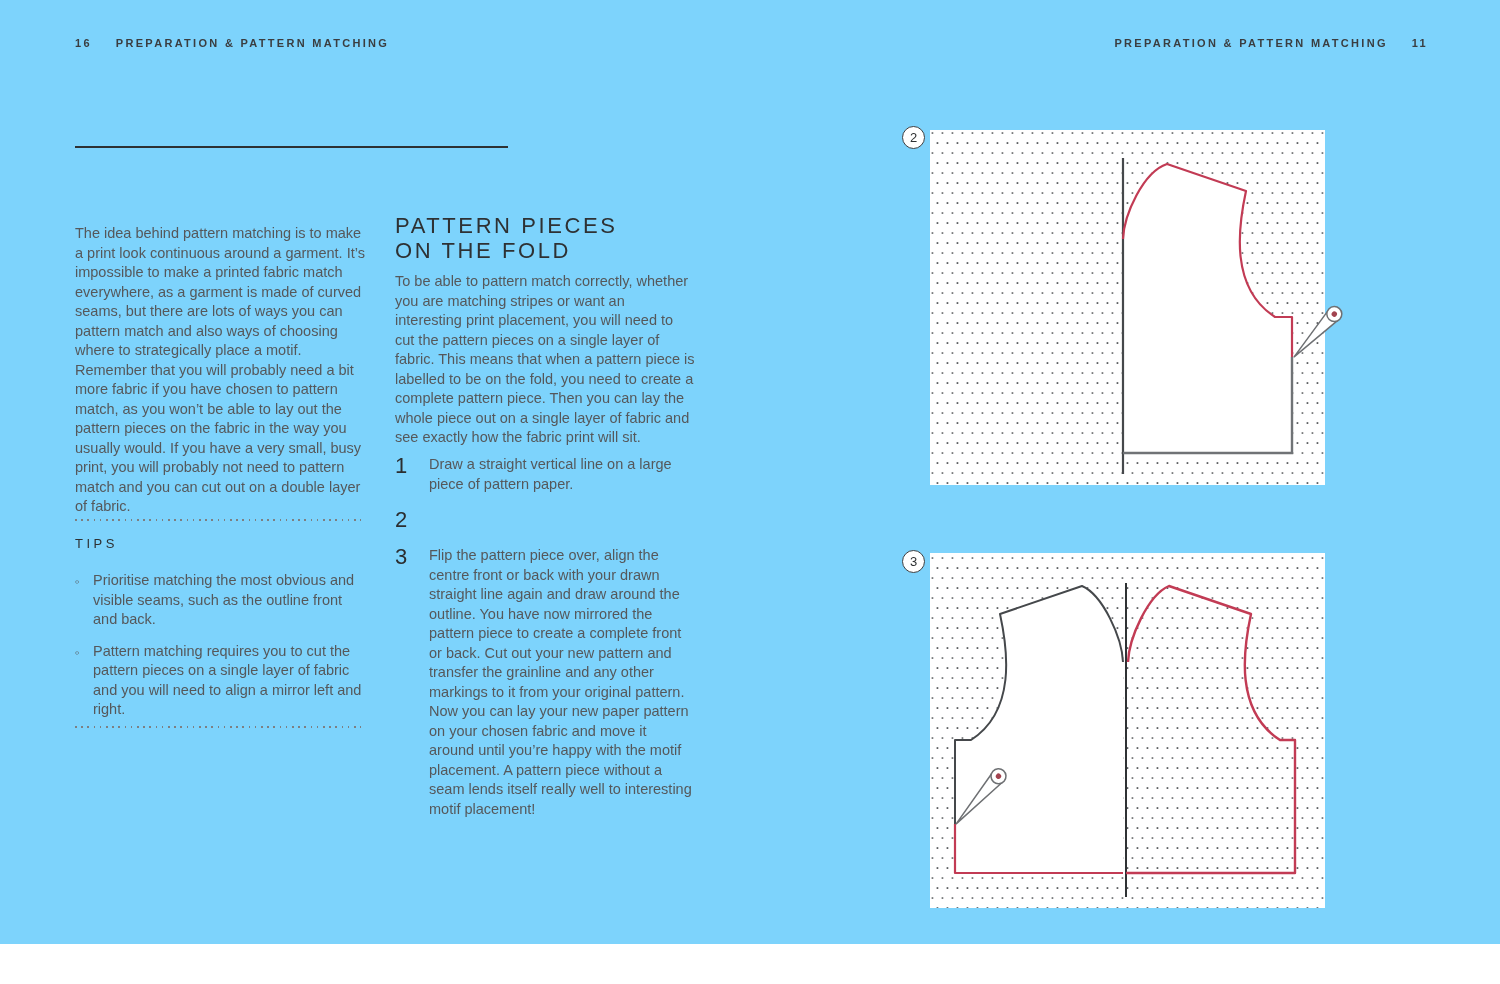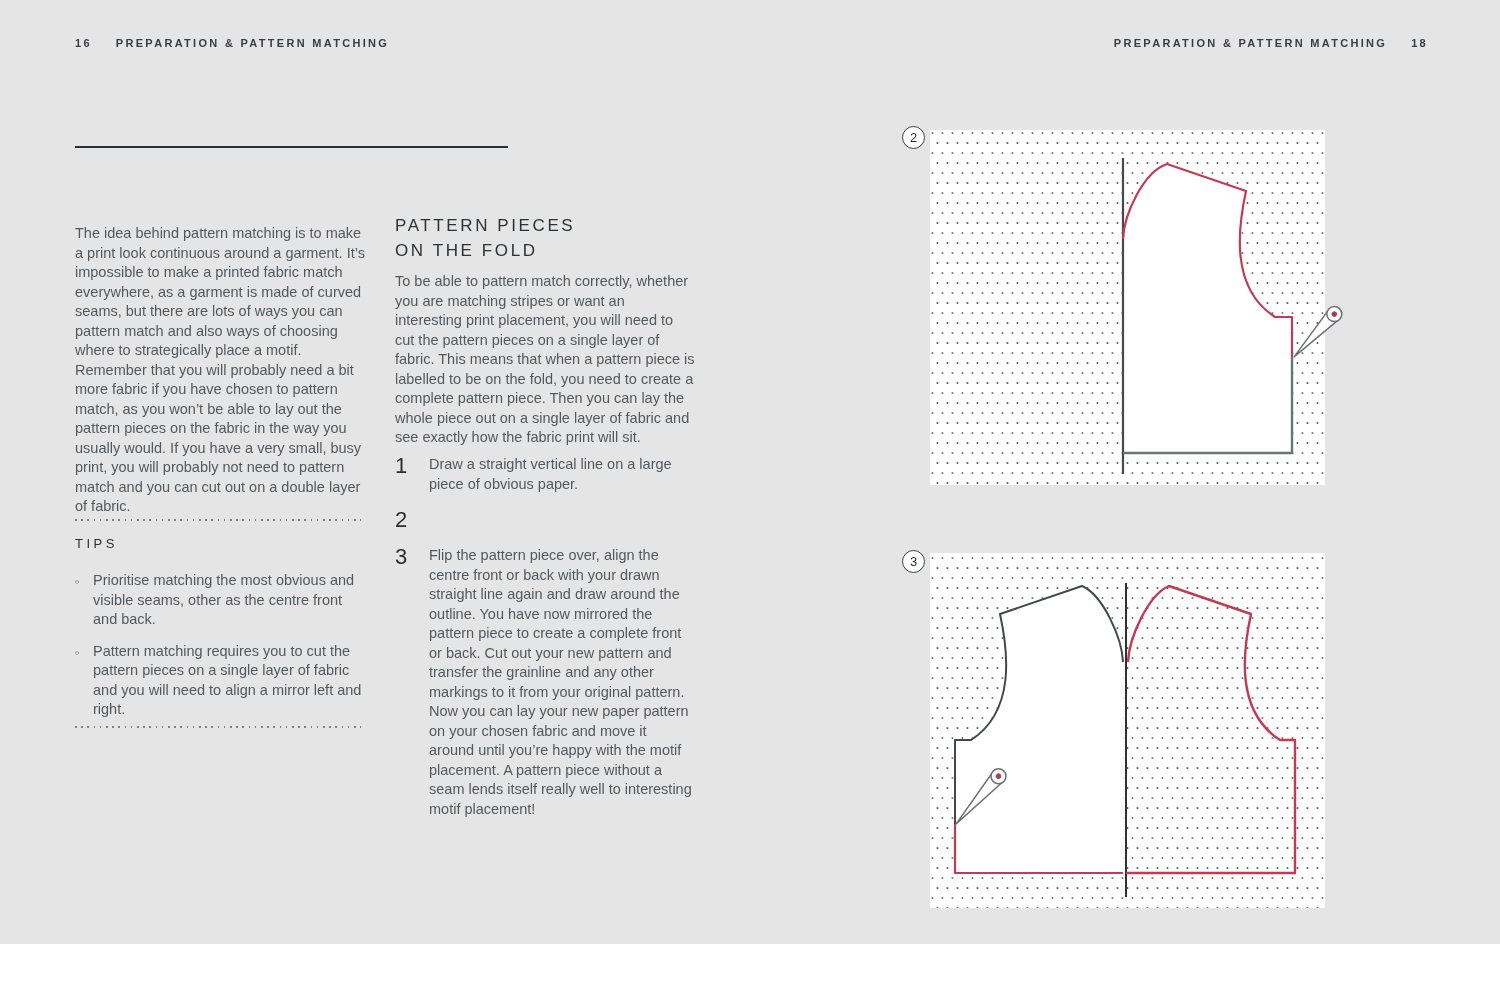--- a/index.html
+++ b/index.html
@@ -2,21 +2,21 @@
 <html><head>
 <meta charset="utf-8">
 <style>
   html,body { margin:0; padding:0; }
   body {
     width:1500px; height:984px; background:#ffffff;
     font-family:"Liberation Sans", sans-serif;
     color:#55585b;
     -webkit-font-smoothing:antialiased;
   }
-  #spread { position:relative; width:1500px; height:944px; background:#e5e5e5; overflow:hidden; }
+  #spread { position:relative; width:1500px; height:944px; background:#7dd3fc; overflow:hidden; }
 
   
   .running-head { position:absolute; top:37px; font-size:11px; letter-spacing:2.3px; color:#3a3d40; font-weight:bold; }
   .rh-left { left:75px; }
   .rh-right { right:72px; text-align:right; }
   .rh-num { color:#3a3d40; }
   .rh-left .rh-num { margin-right:24px; }
   .rh-right .rh-num { margin-left:24px; }
 
   
@@ -31,21 +31,21 @@
   .intro { top:224px; }
   .dotrule { position:absolute; width:286px; height:2px;
     background-image:repeating-linear-gradient(to right, #7d7f82 0 1.6px, transparent 1.6px 6.2px); }
   .rule1 { left:75px; top:519px; }
   .rule2 { left:75px; top:726px; }
   .tips-heading { position:absolute; left:75px; top:536px; font-size:13px; letter-spacing:3.5px; color:#2e3133; font-weight:500; }
   .tips-list { position:absolute; left:75px; top:571px; width:292px; }
   .tip-item { display:flex; margin-bottom:12px; }
   .tip-bullet { width:18px; flex:0 0 18px; font-size:13px; color:#55585b; padding-top:1px; }
 
-  .sec-heading { top:213px; font-size:17px; letter-spacing:2.6px; line-height:25px; color:#2e3133; font-weight:500; white-space:pre-line; }
+  .sec-heading { top:213px; font-size:22px; letter-spacing:2.6px; line-height:25px; color:#2e3133; font-weight:500; white-space:pre-line; }
   .sec-body { top:272px; }
   .steps { top:455px; }
   .step { display:flex; margin-bottom:15px; }
   .step-num { width:34px; flex:0 0 34px; font-size:22px; line-height:22px; color:#2b2e30; }
 
   
   .figure-svg { position:absolute; }
   .fig2 { left:905px; top:120px; }
   .fig3 { left:905px; top:545px; }
   .figure-label { position:absolute; width:21px; height:21px; border:1.4px solid #3c3f42; border-radius:50%;
@@ -55,50 +55,50 @@
 </style>
 </head>
 <body>
 
 <div id="spread">
 
   <div class="running-head rh-left">
     <span class="rh-num">16</span><span>PREPARATION &amp; PATTERN MATCHING</span>
   </div>
   <div class="running-head rh-right">
-    <span>PREPARATION &amp; PATTERN MATCHING</span><span class="rh-num">18</span>
+    <span>PREPARATION &amp; PATTERN MATCHING</span><span class="rh-num">11</span>
   </div>
 
   <div class="title-rule"></div>
 
   <p class="col-1 body-text intro" style="margin:0;">The idea behind pattern matching is to make a print look continuous around a garment. It’s impossible to make a printed fabric match everywhere, as a garment is made of curved seams, but there are lots of ways you can pattern match and also ways of choosing where to strategically place a motif. Remember that you will probably need a bit more fabric if you have chosen to pattern match, as you won’t be able to lay out the pattern pieces on the fabric in the way you usually would. If you have a very small, busy print, you will probably not need to pattern match and you can cut out on a double layer of fabric.</p>
 
   <div class="dotrule rule1"></div>
   <div class="tips-heading">TIPS</div>
 
   <div class="tips-list">
     <div class="tip-item body-text">
       <span class="tip-bullet">◦</span>
-      <span>Prioritise matching the most obvious and visible seams, other as the centre front and back.</span>
+      <span>Prioritise matching the most obvious and visible seams, such as the outline front and back.</span>
     </div>
     <div class="tip-item body-text">
       <span class="tip-bullet">◦</span>
       <span>Pattern matching requires you to cut the pattern pieces on a single layer of fabric and you will need to align a mirror left and right.</span>
     </div>
   </div>
   <div class="dotrule rule2"></div>
 
   <div class="col-2 sec-heading">PATTERN PIECES
 ON THE FOLD</div>
   <p class="col-2 body-text sec-body" style="margin:0;">To be able to pattern match correctly, whether you are matching stripes or want an interesting print placement, you will need to cut the pattern pieces on a single layer of fabric. This means that when a pattern piece is labelled to be on the fold, you need to create a complete pattern piece. Then you can lay the whole piece out on a single layer of fabric and see exactly how the fabric print will sit.</p>
 
   <div class="col-2 steps">
     <div class="step">
       <div class="step-num">1</div>
-      <div class="body-text">Draw a straight vertical line on a large piece of obvious paper.</div>
+      <div class="body-text">Draw a straight vertical line on a large piece of pattern paper.</div>
     </div>
     <div class="step">
       <div class="step-num">2</div>
     </div>
     <div class="step">
       <div class="step-num">3</div>
       <div class="body-text">Flip the pattern piece over, align the centre front or back with your drawn straight line again and draw around the outline. You have now mirrored the pattern piece to create a complete front or back. Cut out your new pattern and transfer the grainline and any other markings to it from your original pattern. Now you can lay your new paper pattern on your chosen fabric and move it around until you’re happy with the motif placement. A pattern piece without a seam lends itself really well to interesting motif placement!</div>
     </div>
   </div>
 

